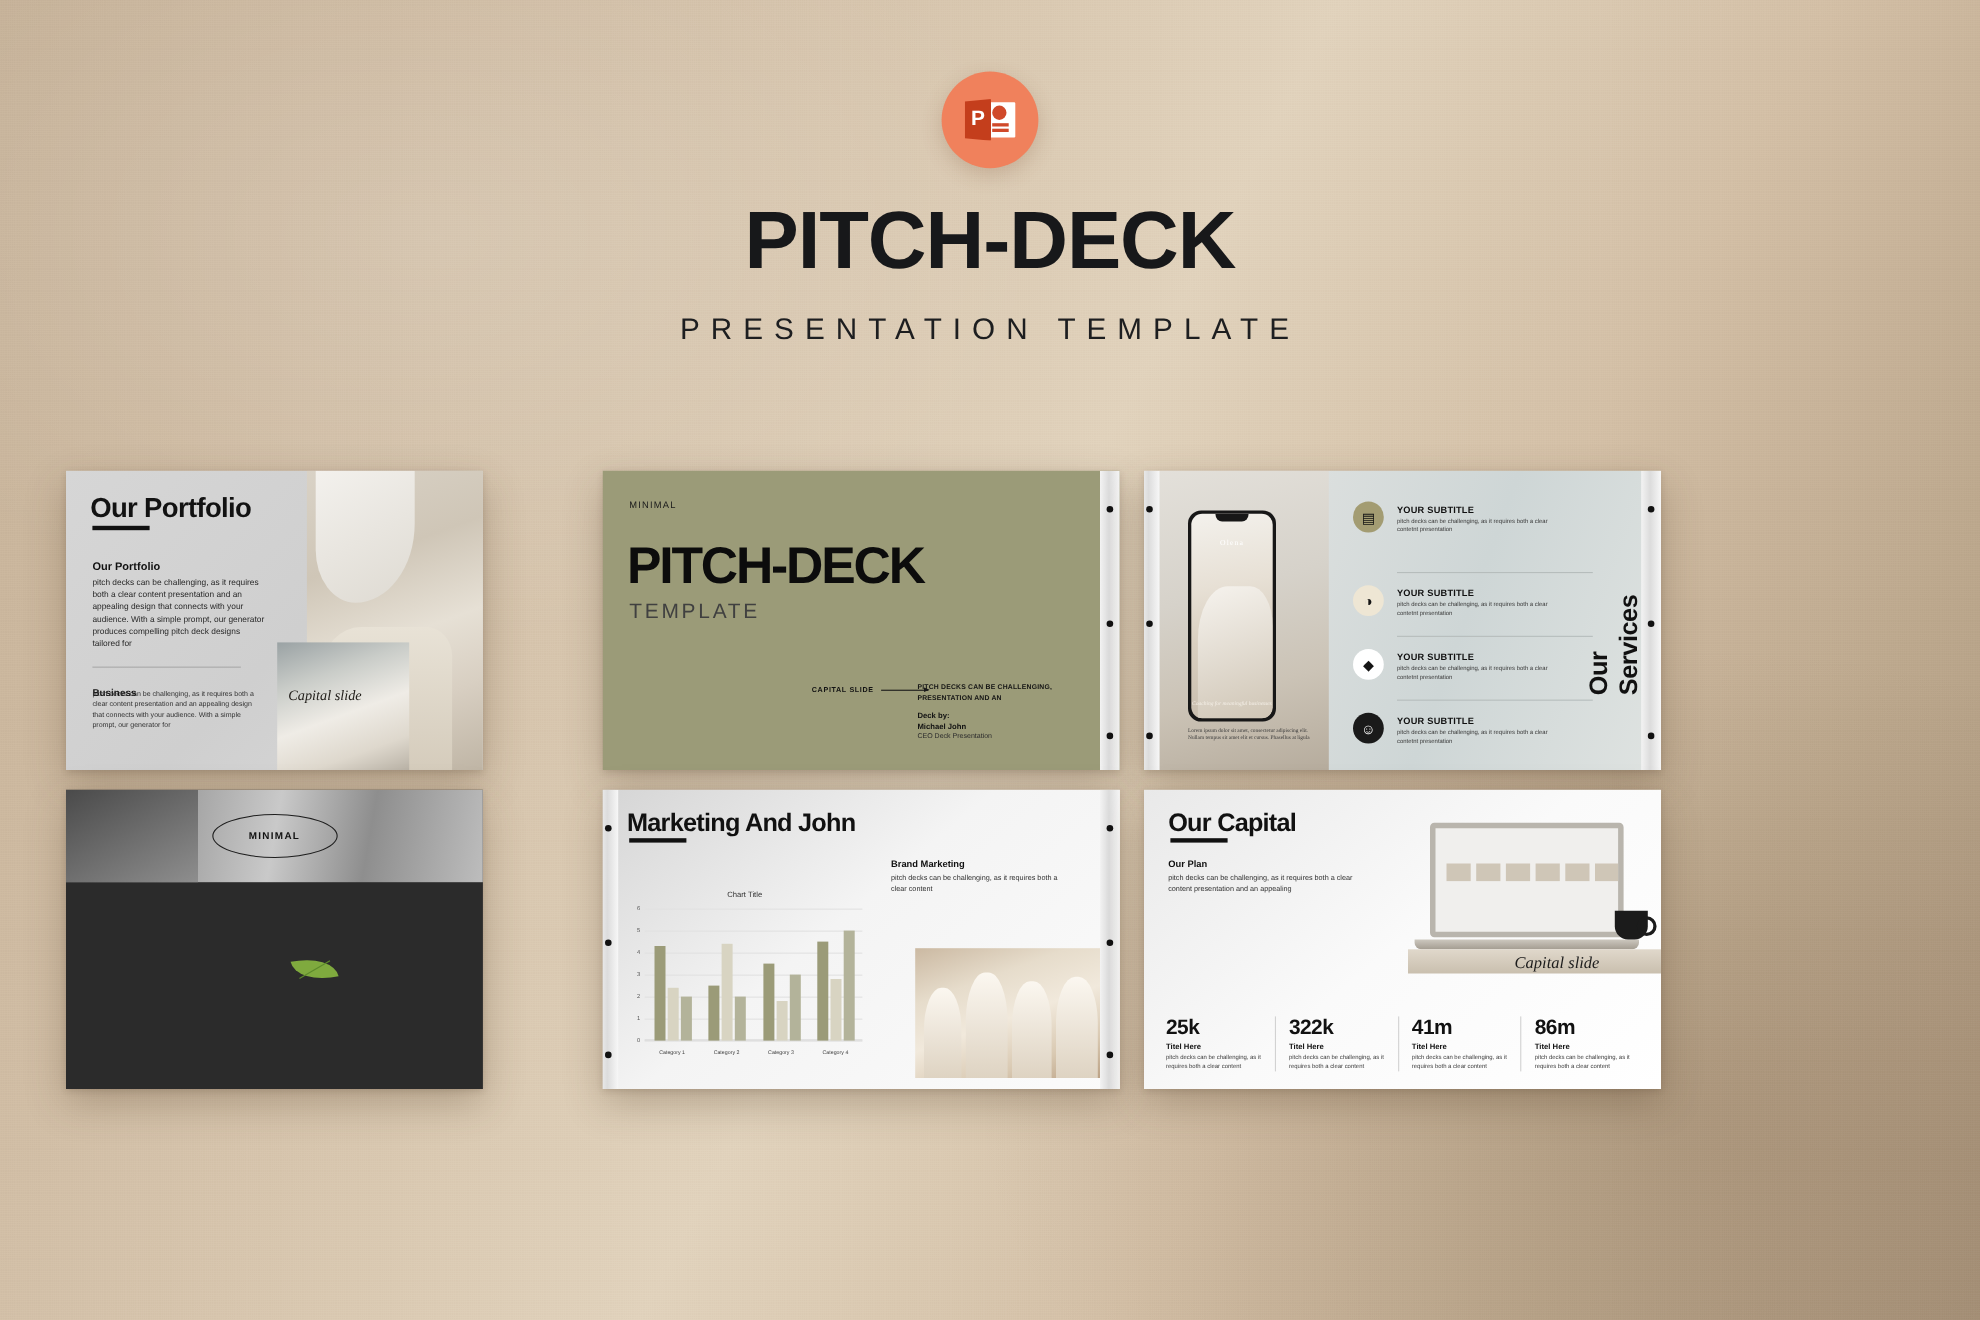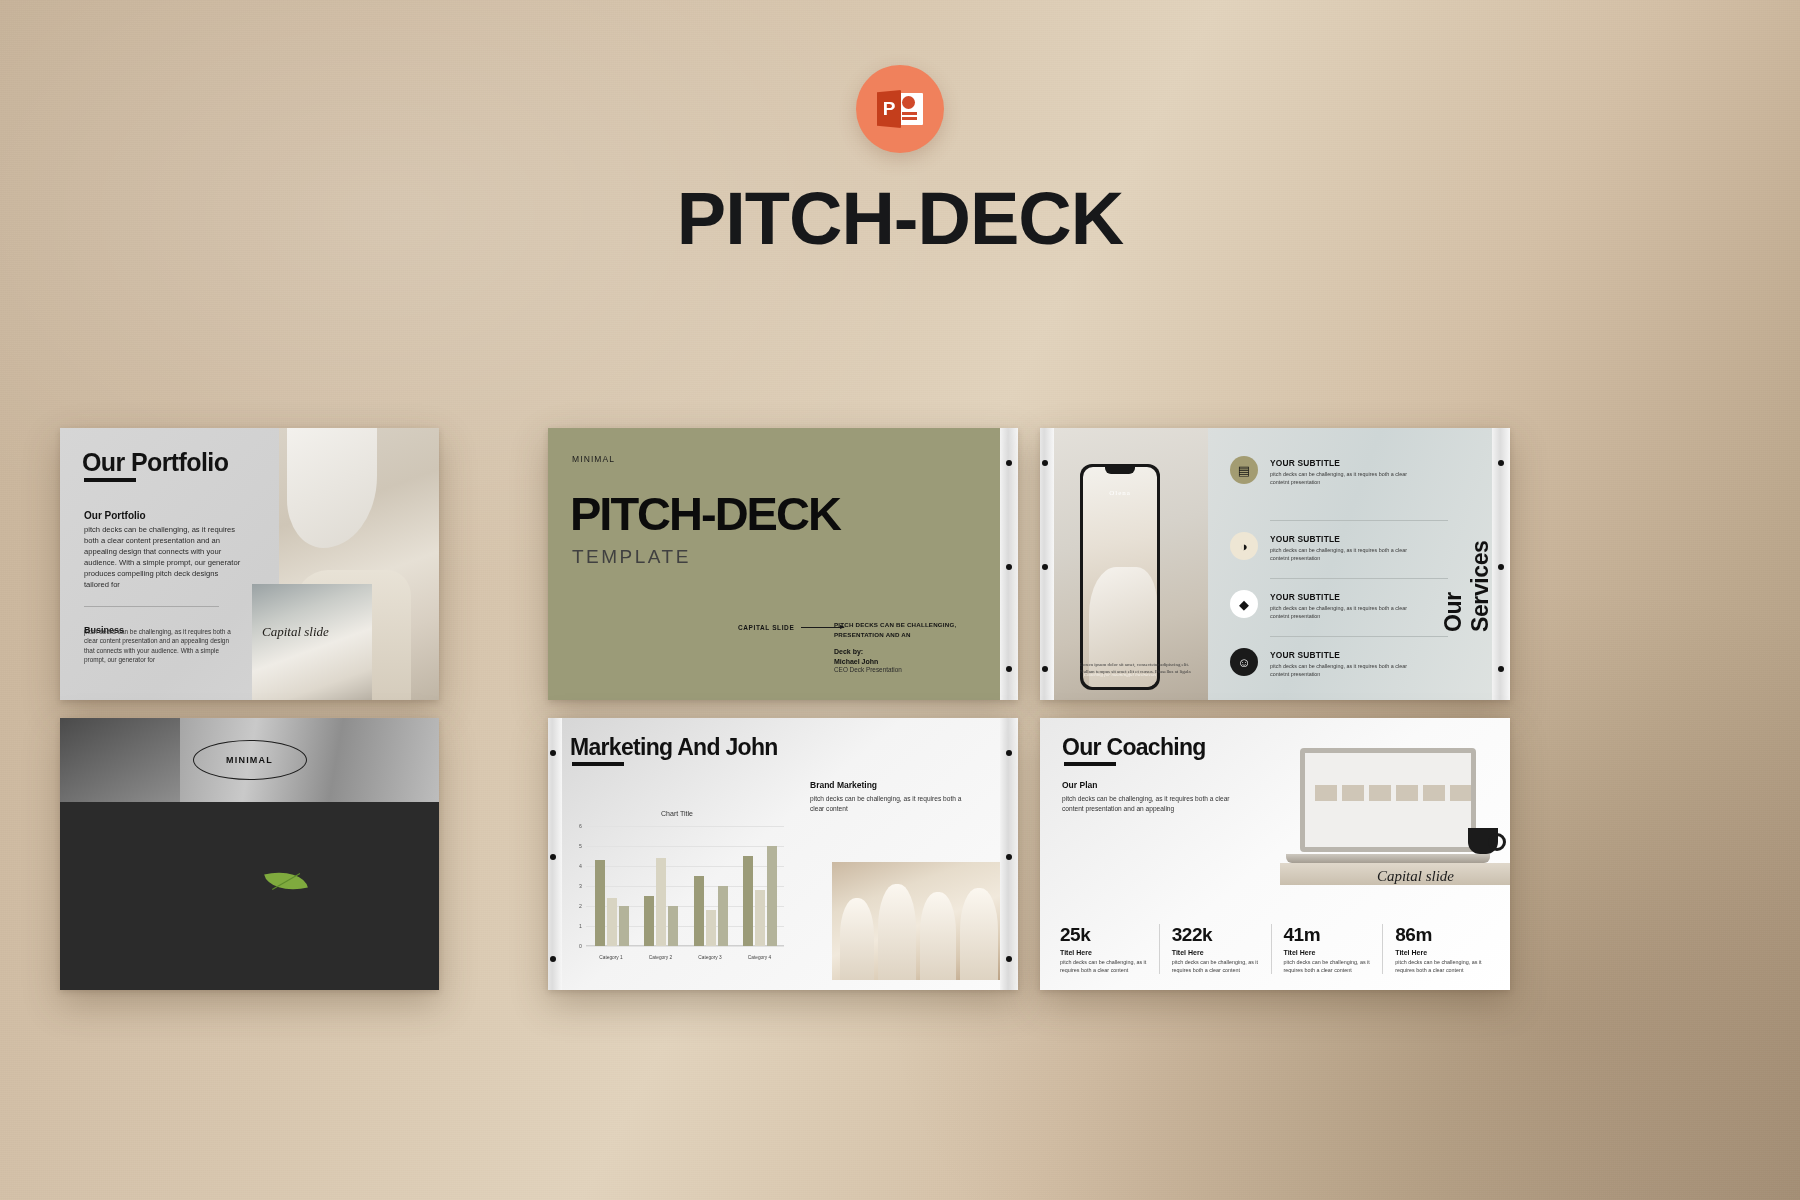--- a/index.html
+++ b/index.html
@@ -118,21 +118,21 @@
   .binder i{ position:absolute; left:6px; width:6px; height:6px; border-radius:50%; background:#111; }
 
   
   .s3{ background:linear-gradient(110deg,#e7e7e5,#ced6d6 60%,#dfe3e1); }
   .s3 .imgL{
     position:absolute; left:14px; top:0; width:154px; height:272px;
     background:linear-gradient(165deg,#e3e0da 0%,#d6d2ca 40%,#cbc3b6 70%,#b6ac9d 100%);
     overflow:hidden;
   }
   .s3 .phone{
-    position:absolute; left:26px; top:36px; width:80px; height:226px;
+    position:absolute; left:26px; top:36px; width:80px; height:192px;
     background:#171717; border-radius:12px; padding:3px;
   }
   .s3 .phone .scr{
     width:100%; height:100%; border-radius:10px; overflow:hidden;
     background:linear-gradient(170deg,#f3f1ec 0%,#e7e0d5 35%,#d9cfc0 60%,#c6bbab 100%);
     position:relative;
   }
   .s3 .phone .notch{ position:absolute; left:50%; transform:translateX(-50%); top:0; width:30px; height:7px; background:#171717; border-radius:0 0 6px 6px; z-index:4;}
   .s3 .phone .brand{ position:absolute; left:0; right:0; top:22px; text-align:center; font-family:"Liberation Serif",serif; font-size:7px; color:#fff; letter-spacing:1px;}
   .s3 .phone .ppl{ position:absolute; left:6px; bottom:0; width:68px; height:120px; background:linear-gradient(160deg,#f6f3ee,#cfc5b5); border-radius:40% 30% 0 0;}
@@ -242,20 +242,21 @@
         </div>
       <div class="right">
         <i class="pie"></i>
         <i class="b1"></i>
         <i class="b2"></i>
       </div>
     </div>
   </div>
 
   <div class="title">PITCH-DECK</div>
+  <div class="subtitle">PRESENTATION TEMPLATE</div>
 
   <div class="slide r1 c1 s1">
     <div class="photoR"></div>
     <div class="h1">Our Portfolio</div>
     <div class="h1u"></div>
     <div class="sub">Our Portfolio</div>
     <div class="body">pitch decks can be challenging, as it requires both a clear content presentation and an appealing design that connects with your audience. With a simple prompt, our generator produces compelling pitch deck designs tailored for</div>
     <div class="rule"></div>
     <div class="sub2">Business</div>
     <div class="body2">pitch decks can be challenging, as it requires both a clear content presentation and an appealing design that connects with your audience. With a simple prompt, our generator for</div>
@@ -416,21 +417,21 @@
       <i style="top:238px;"></i>
     </div>
     <div class="binder" style="right:0;">
       <i style="top:32px;"></i>
       <i style="top:136px;"></i>
       <i style="top:238px;"></i>
     </div>
   </div>
 
   <div class="slide r2 c3 s6">
-    <div class="h">Our Coaching</div>
+    <div class="h">Our Capital</div>
     <div class="hu"></div>
     <div class="pl">Our Plan</div>
     <div class="plt">pitch decks can be challenging, as it requires both a clear content presentation and an appealing</div>
 
     <div class="laptop">
       <div class="scrn">
         <div class="thumbs">
           <i></i>
           <i></i>
           <i></i>

